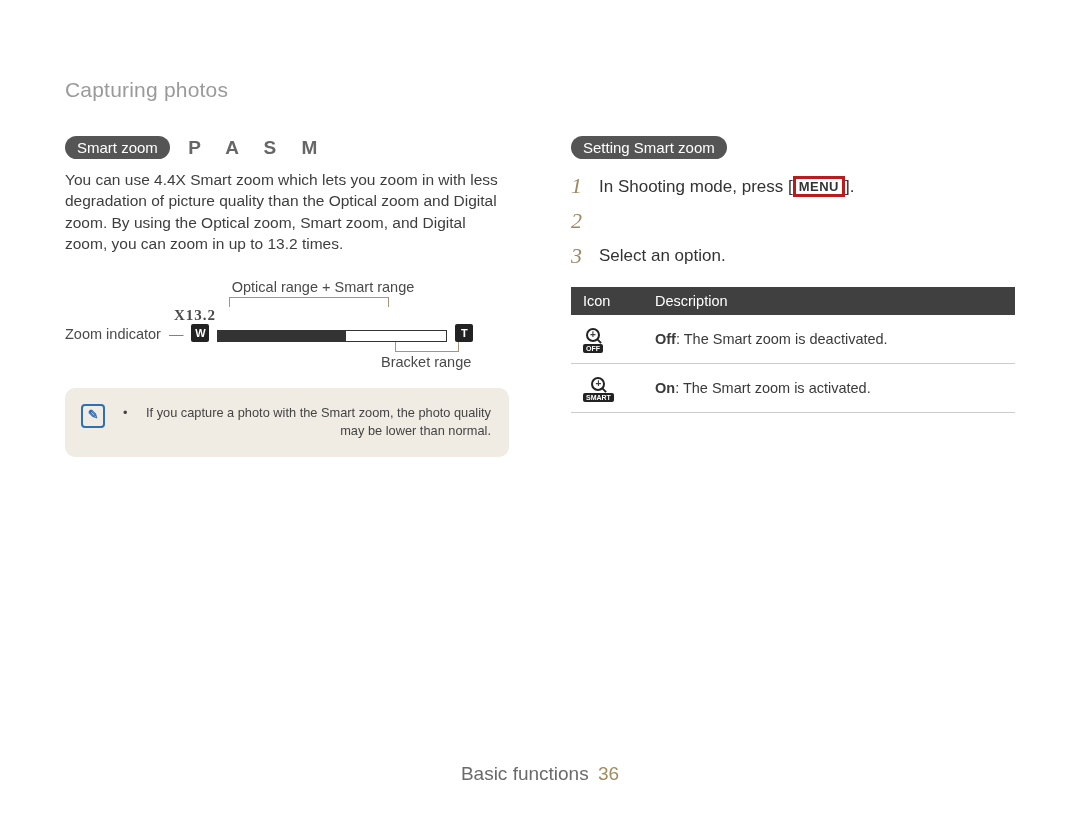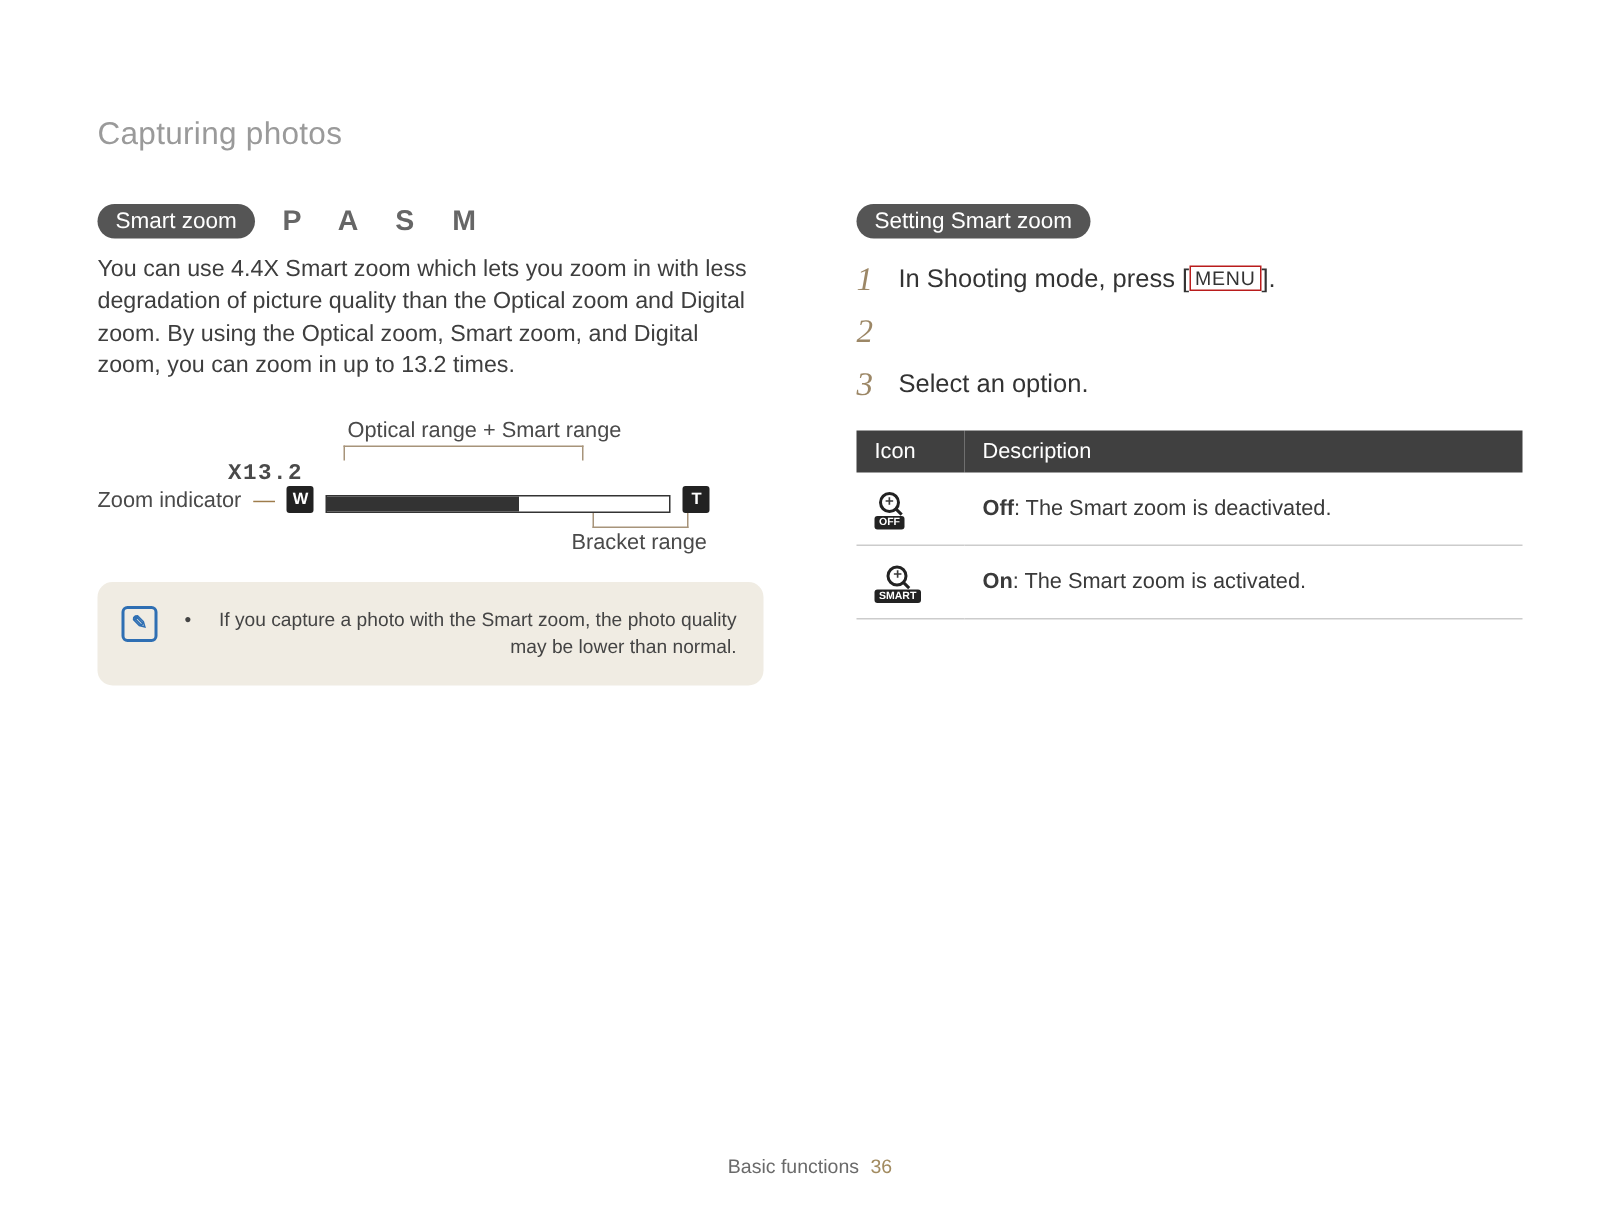--- a/index.html
+++ b/index.html
@@ -51,23 +51,23 @@
     color: #4a4a4a;
   }
   .diag-top { text-align: center; margin-left: 72px; margin-bottom: 2px; }
   .diag-bracket-top {
     margin: 0 auto;
     width: 160px; height: 10px;
     border: 1px solid #a7947a; border-bottom: none;
     position: relative; left: 22px;
   }
   .diag-x132 {
-    font-family: Liberation Mono, monospace;
+    font-family: Liberation Serif, serif;
     font-weight: 900; letter-spacing: 1px;
-    margin-left: 87px; font-size: 15px;
+    margin-left: 109px; font-size: 15px;
   }
   .diag-bar-row { display: flex; align-items: flex-end; gap: 8px; }
   .diag-zi { white-space: nowrap; }
   .diag-tick { color: #9e7c4b; }
   .diag-w {
     width: 18px; height: 18px; background: #222; color: #fff;
     font-size: 11px; font-weight: 700; display: flex;
     align-items: center; justify-content: center; border-radius: 2px;
   }
   .diag-bar {
@@ -106,22 +106,22 @@
   .notebox li { position: relative; padding-left: 12px; margin-bottom: 6px; }
   .notebox li:last-child { margin-bottom: 0; text-align: right; }
   .notebox li::before { content: "•"; position: absolute; left: 0; }
   .notebox b { font-weight: 700; }
 
   .steps { margin-top: 14px; }
   .step { display: flex; gap: 10px; margin-bottom: 9px; font-size: 17px; color: #333; }
   .step-num { font-style: italic; color: #9c8766; font-size: 22px; font-family: Georgia, serif; width: 18px; }
   .step-text { padding-top: 3px; }
   .kbd-menu {
-    display: inline-block; border: 1px solid #b91c1c; padding: 0 3px;
-    font-weight: 400; font-size: 13px; letter-spacing: 0.5px;
+    display: inline-block; border: 3px solid #b91c1c; padding: 0 3px;
+    font-weight: 700; font-size: 13px; letter-spacing: 0.5px;
     vertical-align: 1px; font-family: Arial, sans-serif;
   }
   .cam-icon { font-size: 16px; vertical-align: -1px; }
   .bold { font-weight: 700; }
 
   table.opt {
     border-collapse: collapse; width: 100%;
     margin-top: 18px; font-size: 14.5px;
   }
   table.opt th {
@@ -146,21 +146,21 @@
     content: ""; position: absolute; width: 6px; height: 2px;
     background: #222; bottom: -2px; right: -4px; transform: rotate(45deg);
   }
   .sz-icon .sub {
     background: #222; color: #fff; padding: 1px 3px;
     border-radius: 2px; margin-top: 2px; font-size: 7px;
   }
 
   .footer {
     position: absolute; bottom: 30px; left: 0; right: 0;
-    text-align: center; font-size: 13px; color: #6a6a6a;
+    text-align: center; font-size: 19px; color: #6a6a6a;
   }
   .footer .pg { color: #a28b60; margin-left: 4px; }
 </style>
 </head>
 <body>
 
 <div class="page">
   <div class="header">Capturing photos</div>
 
   <div class="columns">

